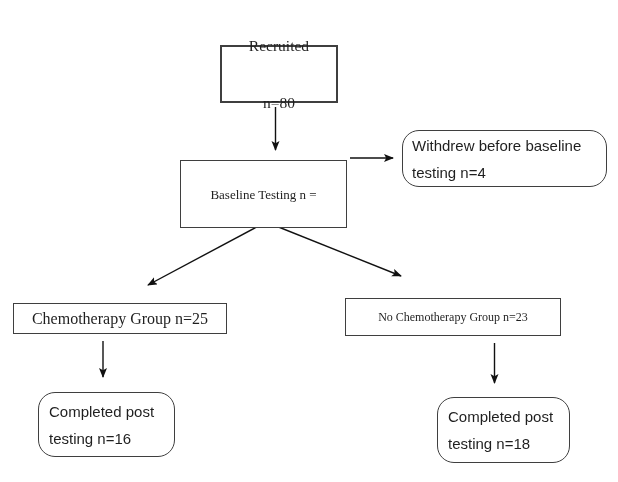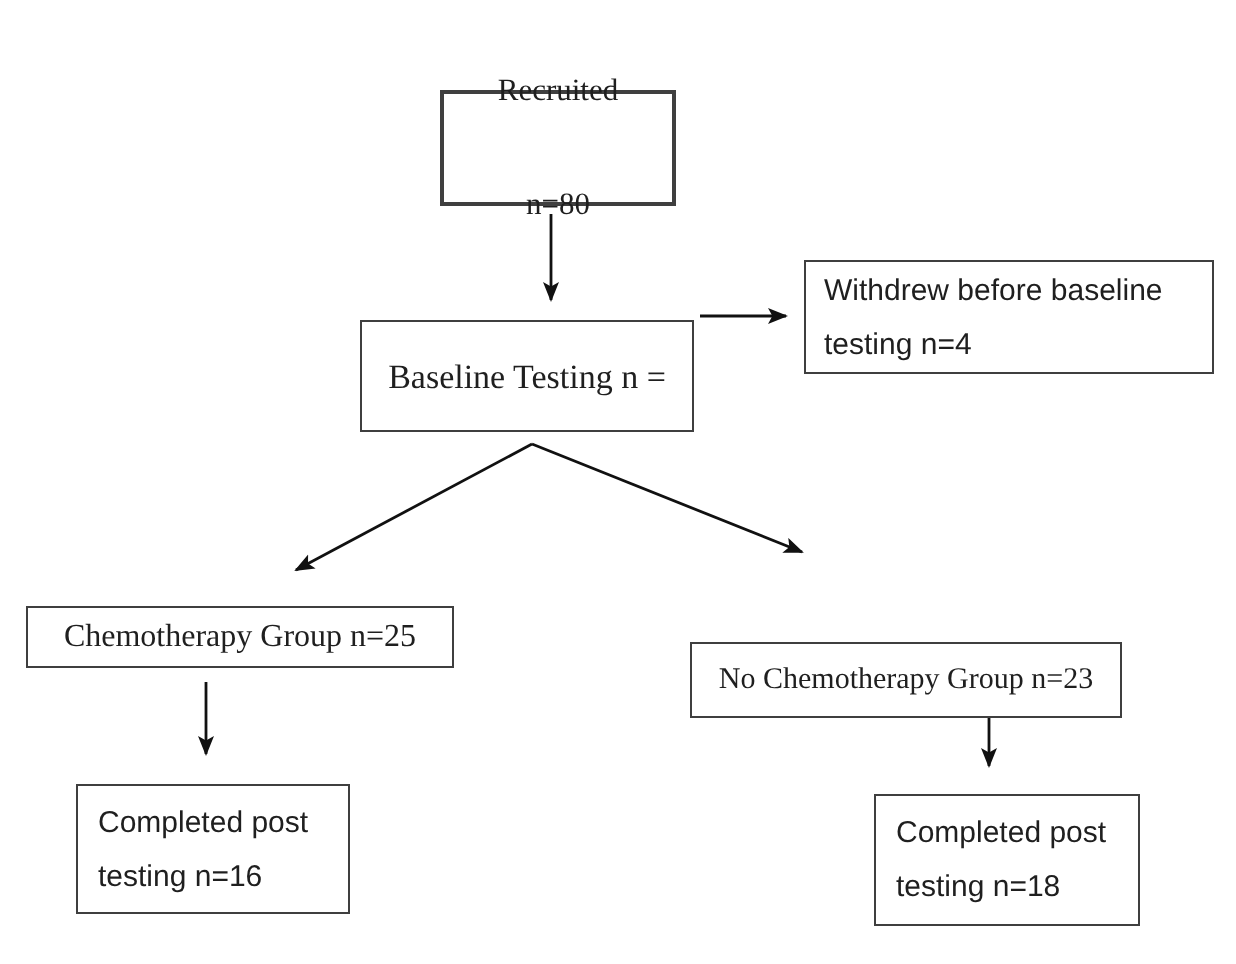--- a/index.html
+++ b/index.html
@@ -23,49 +23,49 @@
     flex-direction: column;
     justify-content: center;
   }
   .serif {
     font-family: "Liberation Serif", "DejaVu Serif", serif;
   }
   .sans {
     font-family: "Liberation Sans", "DejaVu Sans", sans-serif;
   }
   .center { text-align: center; gap: 31px; }
-  .left   { text-align: left; }
+  .left   { text-align: left; border-radius: 17px; }
 
   .box span { display: block; }
 
   #node-recruited {
     left: 220px; top: 45px; width: 118px; height: 58px;
     border: 2px solid #3f3f3f;
     font-size: 15.5px; line-height: 26px;
   }
   #node-baseline {
-    left: 180px; top: 160px; width: 167px; height: 56px;
+    left: 180px; top: 160px; width: 167px; height: 68px;
     border: 1.5px solid #3f3f3f;
-    font-size: 17px; line-height: 27px;
+    font-size: 13px; line-height: 27px;
   }
   #node-withdrew {
     left: 402px; top: 130px; width: 205px; height: 57px;
     border: 1.5px solid #3f3f3f;
     font-size: 15px; line-height: 27px;
     padding-left: 9px;
   }
   #node-chemo {
     left: 13px; top: 303px; width: 214px; height: 31px;
     border: 1.5px solid #3f3f3f;
     font-size: 16px; line-height: 28px;
   }
   #node-nochemo {
     left: 345px; top: 298px; width: 216px; height: 38px;
     border: 1.5px solid #3f3f3f;
-    font-size: 15px; line-height: 30px; margin-top: 23px;
+    font-size: 12px; line-height: 30px;
   }
   #node-completed-chemo {
     left: 38px; top: 392px; width: 137px; height: 65px;
     border: 1.5px solid #3f3f3f;
     font-size: 15px; line-height: 27px;
     padding-left: 10px;
   }
   #node-completed-nochemo {
     left: 437px; top: 397px; width: 133px; height: 66px;
     border: 1.5px solid #3f3f3f;

